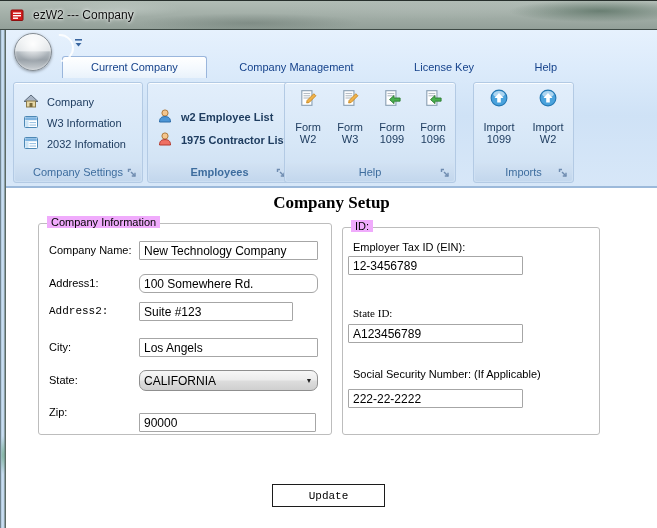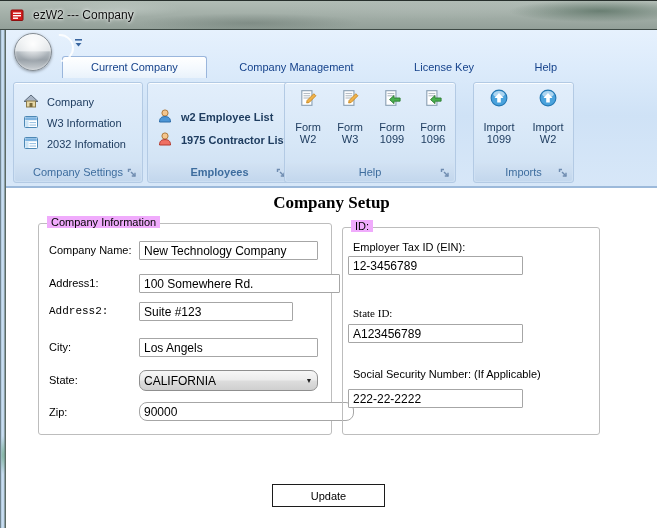--- a/index.html
+++ b/index.html
@@ -116,21 +116,21 @@
   .combo{
     position:absolute;height:21px;box-sizing:border-box;border:1px solid #8f8f8f;border-radius:2px;
     background:linear-gradient(#f7f7f7,#ececec 45%,#dcdcdc 55%,#cfcfcf);
     display:flex;align-items:center;cursor:pointer;
   }
   .combo .txt{flex:1;padding-left:4px;font-size:12px;color:#000;}
   .combo .arrow{width:16px;text-align:center;font-size:7px;color:#222;}
   .update-btn{
     position:absolute;left:266px;top:296px;width:113px;height:23px;box-sizing:border-box;
     background:#fff;border:1px solid #1c1c1c;
-    font-family:Liberation Sans, sans-serif;font-size:11px;color:#000;cursor:pointer;
+    font-family:Liberation Mono, monospace;font-size:11px;color:#000;cursor:pointer;
   }
 </style>
 </head>
 <body>
 
 <div class="titlebar">
   <span class="app-icon">
     <svg width="16" height="16" viewBox="0 0 16 16">
       <rect x="2" y="3" width="12" height="10.5" rx="1" fill="#cf1a1a" stroke="#8e0f0f"></rect>
       <rect x="4" y="5.5" width="8" height="1.4" fill="#ffffff"></rect>
@@ -341,36 +341,36 @@
 <div class="main">
   <div class="page-title">Company Setup</div>
 
   <div class="gbox" style="left:32px;top:35px;width:292px;height:210px;">
     <span class="legend">Company Information</span>
 
     <span class="fld-label" style="left:10px;top:20px;">Company Name:</span>
     <input class="txt-input" style="left: 100px; top: 17px; width: 179px;" value="New Technology Company">
 
     <span class="fld-label" style="left:10px;top:53px;">Address1:</span>
-    <input class="txt-input" style="left: 100px; top: 50px; width: 201px;" value="100 Somewhere Rd.">
+    <input class="txt-input" style="left: 100px; top: 50px; width: 179px; border-radius: 6px;" value="100 Somewhere Rd.">
 
     <span class="fld-label" style="left:10px;top:81px;font-family:Liberation Mono, monospace;">Address2:</span>
     <input class="txt-input" style="left: 100px; top: 78px; width: 154px;" value="Suite #123">
 
     <span class="fld-label" style="left:10px;top:117px;">City:</span>
     <input class="txt-input" style="left: 100px; top: 114px; width: 179px;" value="Los Angels">
 
     <span class="fld-label" style="left:10px;top:150px;">State:</span>
     <div class="combo" style="left:100px;top:146px;width:179px;border-radius:7px;">
       <span class="txt">CALIFORNIA</span>
       <span class="arrow">▼</span>
     </div>
 
     <span class="fld-label" style="left:10px;top:182px;">Zip:</span>
-    <input class="txt-input" style="left: 100px; top: 178px; width: 215px; border-radius: 8px;" value="90000">
+    <input class="txt-input" style="left: 100px; top: 189px; width: 177px;" value="90000">
   </div>
 
   <div class="gbox" style="left:336px;top:39px;width:256px;height:206px;">
     <span class="legend">ID:</span>
 
     <span class="fld-label" style="left:10px;top:13px;">Employer Tax ID (EIN):</span>
     <input class="txt-input" style="left: 5px; top: 28px; width: 175px;" value="12-3456789">
 
     <span class="fld-label" style="left:10px;top:79px;font-family:Liberation Serif, serif;">State ID:</span>
     <input class="txt-input" style="left: 5px; top: 96px; width: 175px;" value="A123456789">

